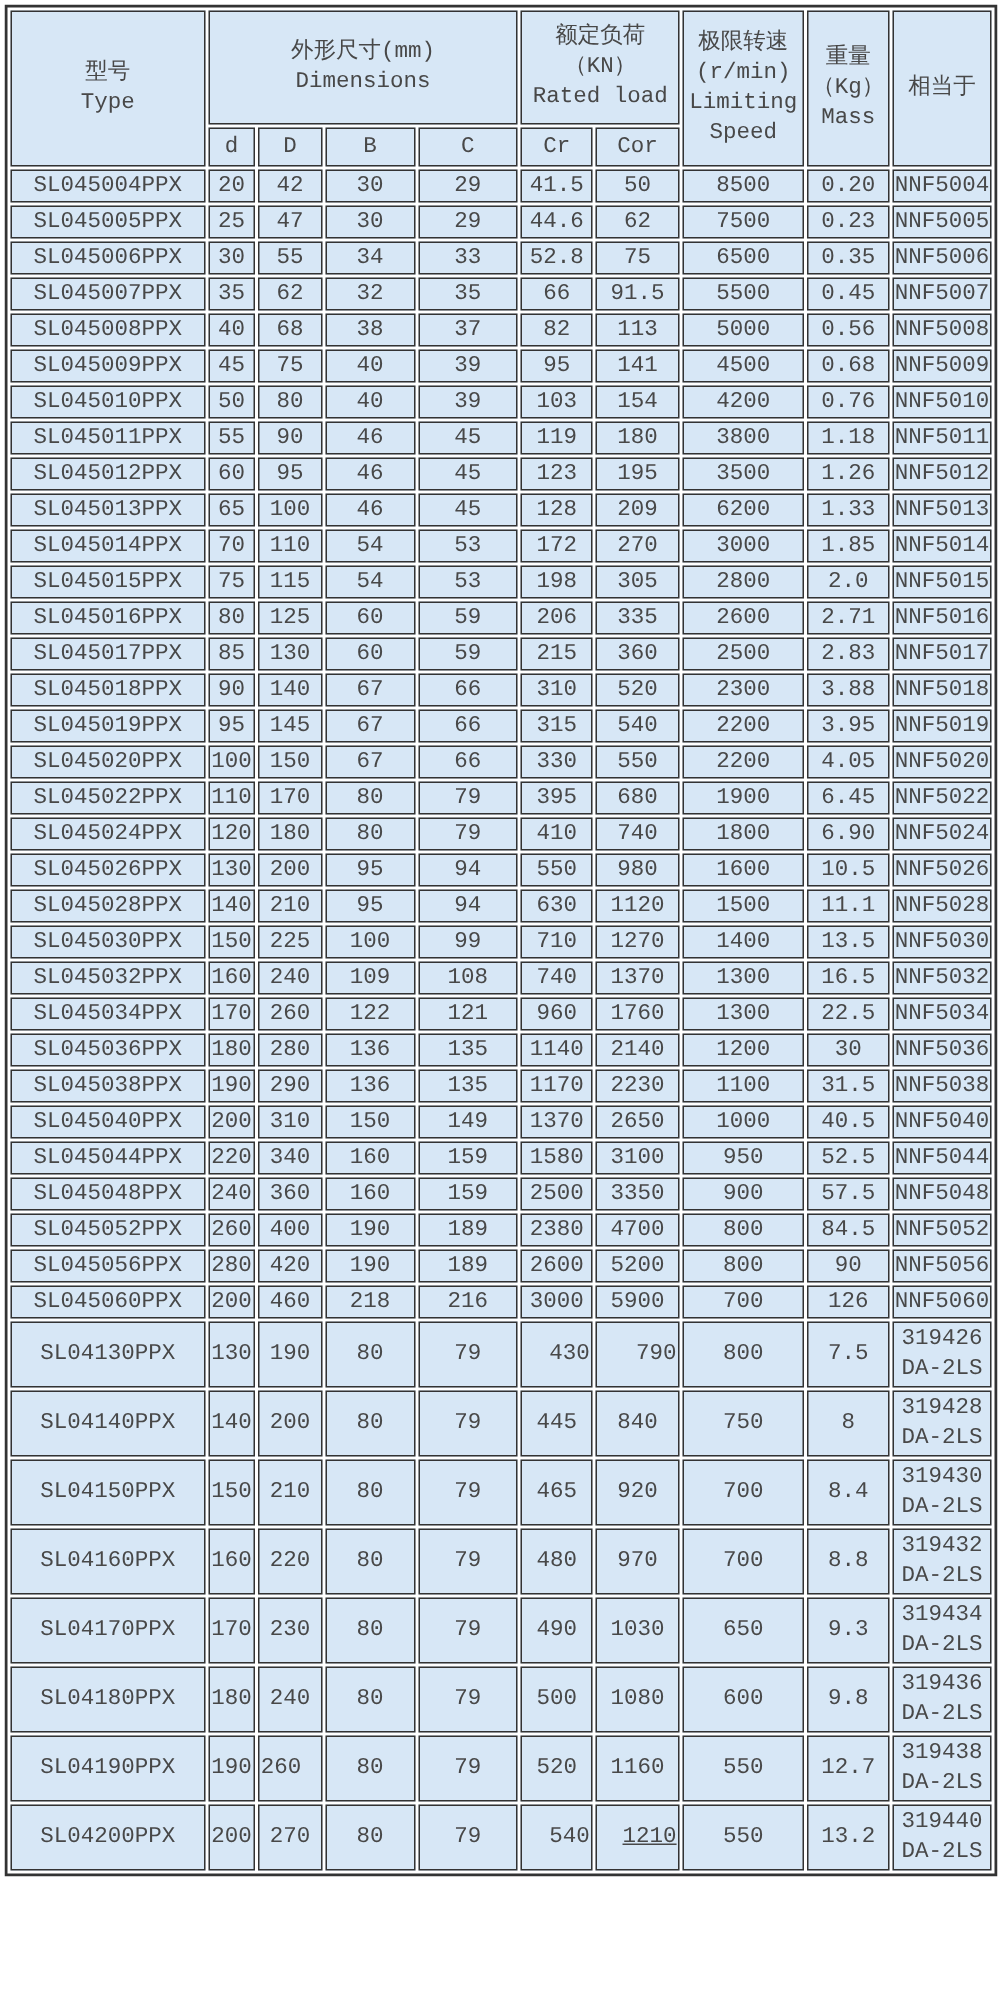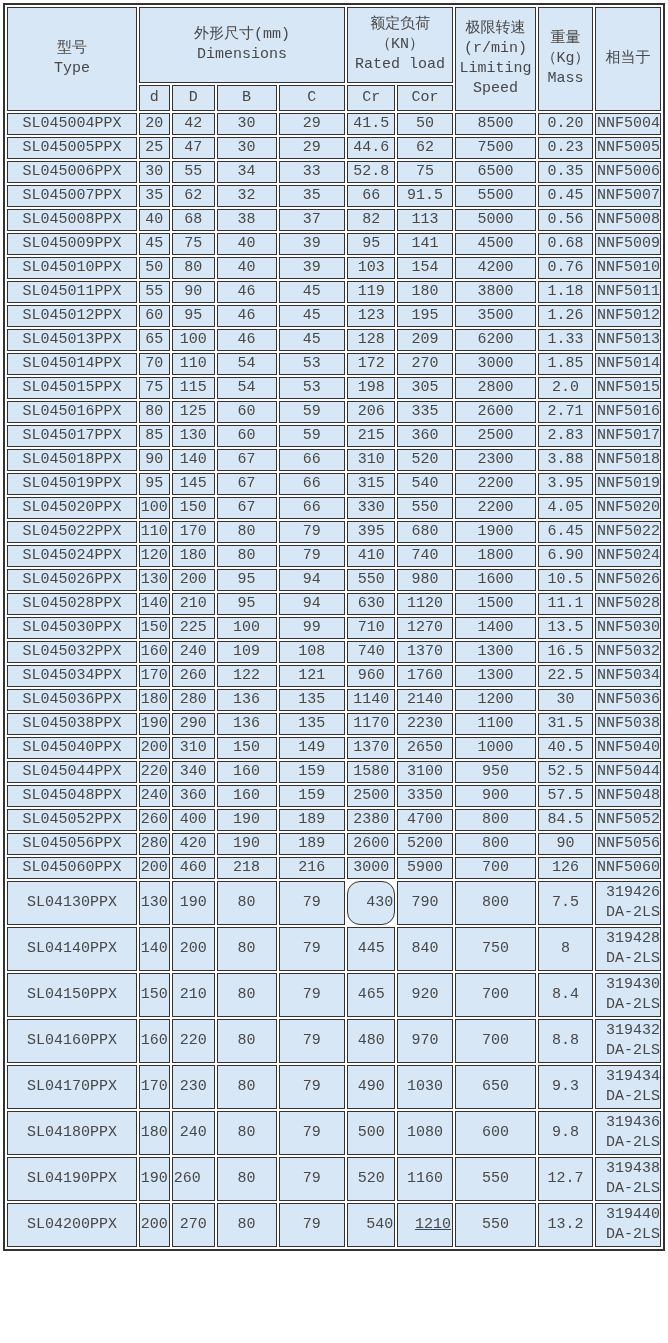--- a/index.html
+++ b/index.html
@@ -35,21 +35,21 @@
   thead td {
     background: var(--header_bg);
     color: var(--header_text);
     white-space: pre-line;
   }
   thead tr.main td { height: 76px; }
   thead tr.sub td  { height: 26px; }
   tbody td { height: 21px; }
   tbody tr.tall td { height: 44px; }
   tbody td.c9 {
-    text-align: right;
+    text-align: center;
     white-space: pre-line;
     padding: 0;
   }
 </style>
 </head>
 <body>
 
 <table class="spec">
   <colgroup>
     <col style="width:130px">
@@ -474,22 +474,22 @@
         <td class="c7">700</td>
         <td class="c8">126</td>
         <td class="c9">NNF5060</td>
       </tr>
       <tr class="tall">
         <td class="c0">SL04130PPX</td>
         <td class="c1">130</td>
         <td class="c2">190</td>
         <td class="c3">80</td>
         <td class="c4">79</td>
-        <td class="c5" style="text-align: right; border-radius: 13px;">430</td>
-        <td class="c6" style="text-align: center;">790</td>
+        <td class="c5" style="text-align: right;">430</td>
+        <td class="c6" style="text-align: right;">790</td>
         <td class="c7">800</td>
         <td class="c8">7.5</td>
         <td class="c9">319426
 DA-2LS</td>
       </tr>
       <tr class="tall">
         <td class="c0">SL04140PPX</td>
         <td class="c1">140</td>
         <td class="c2">200</td>
         <td class="c3">80</td>

